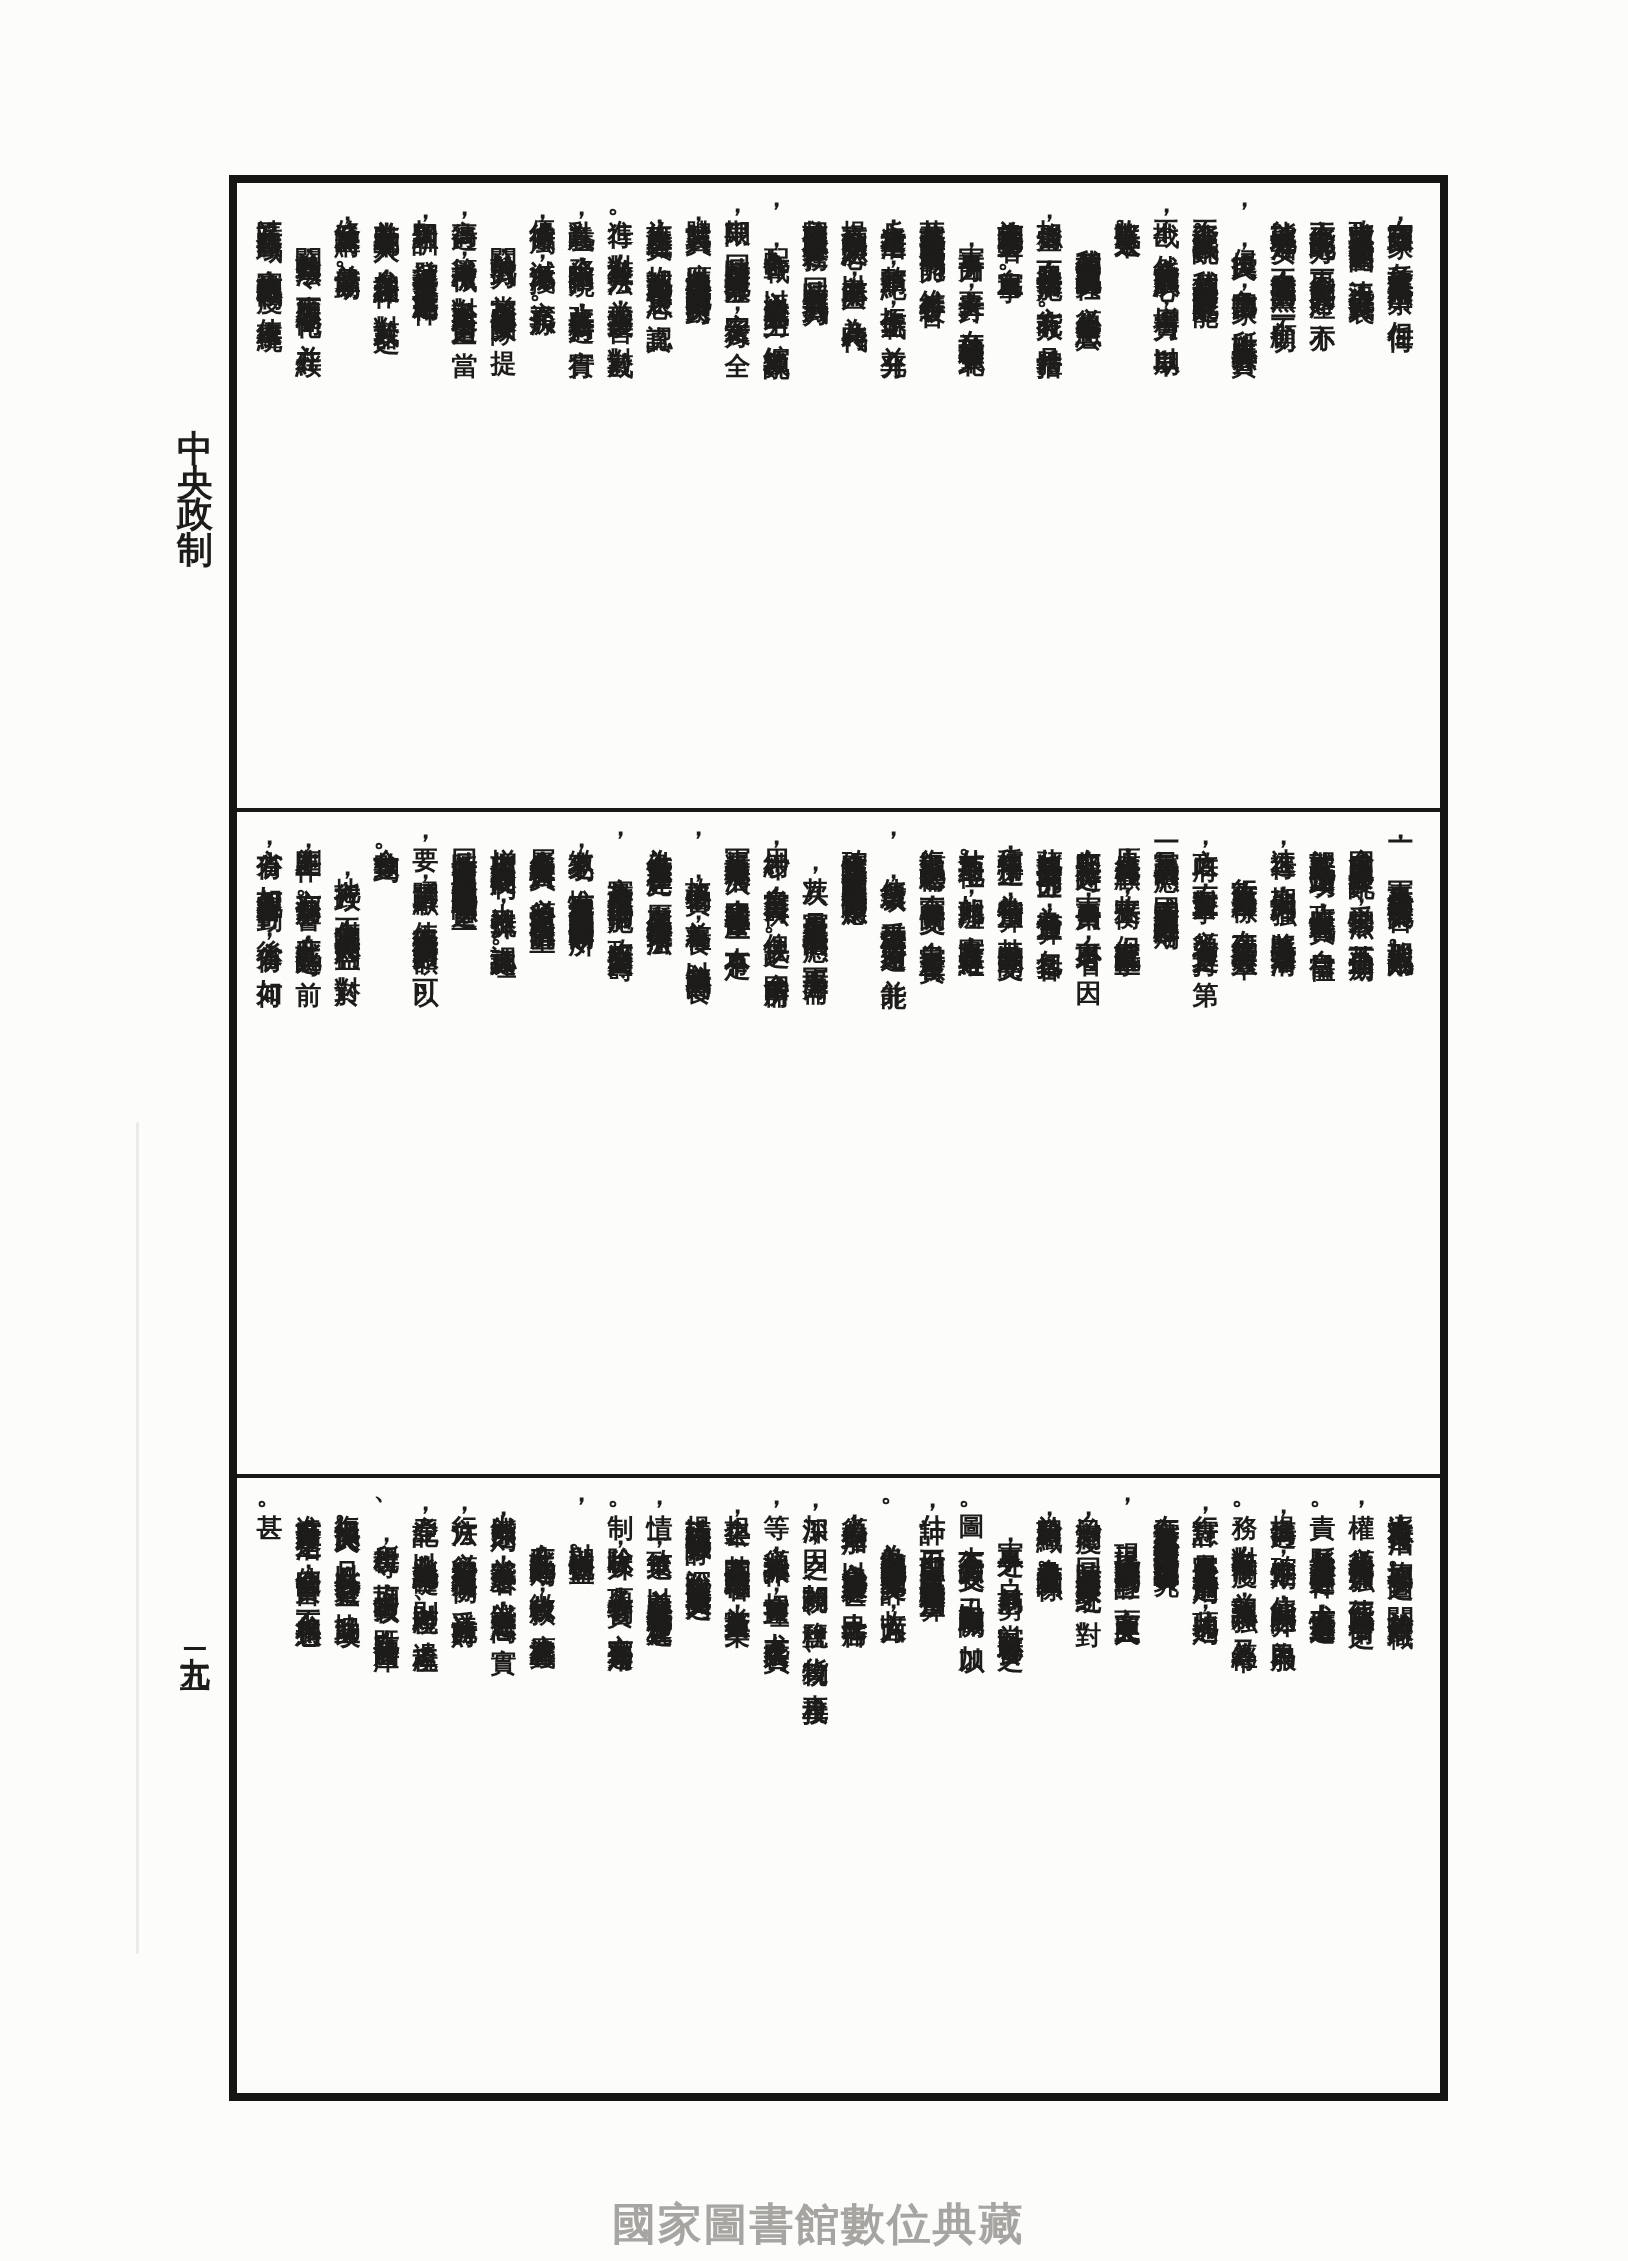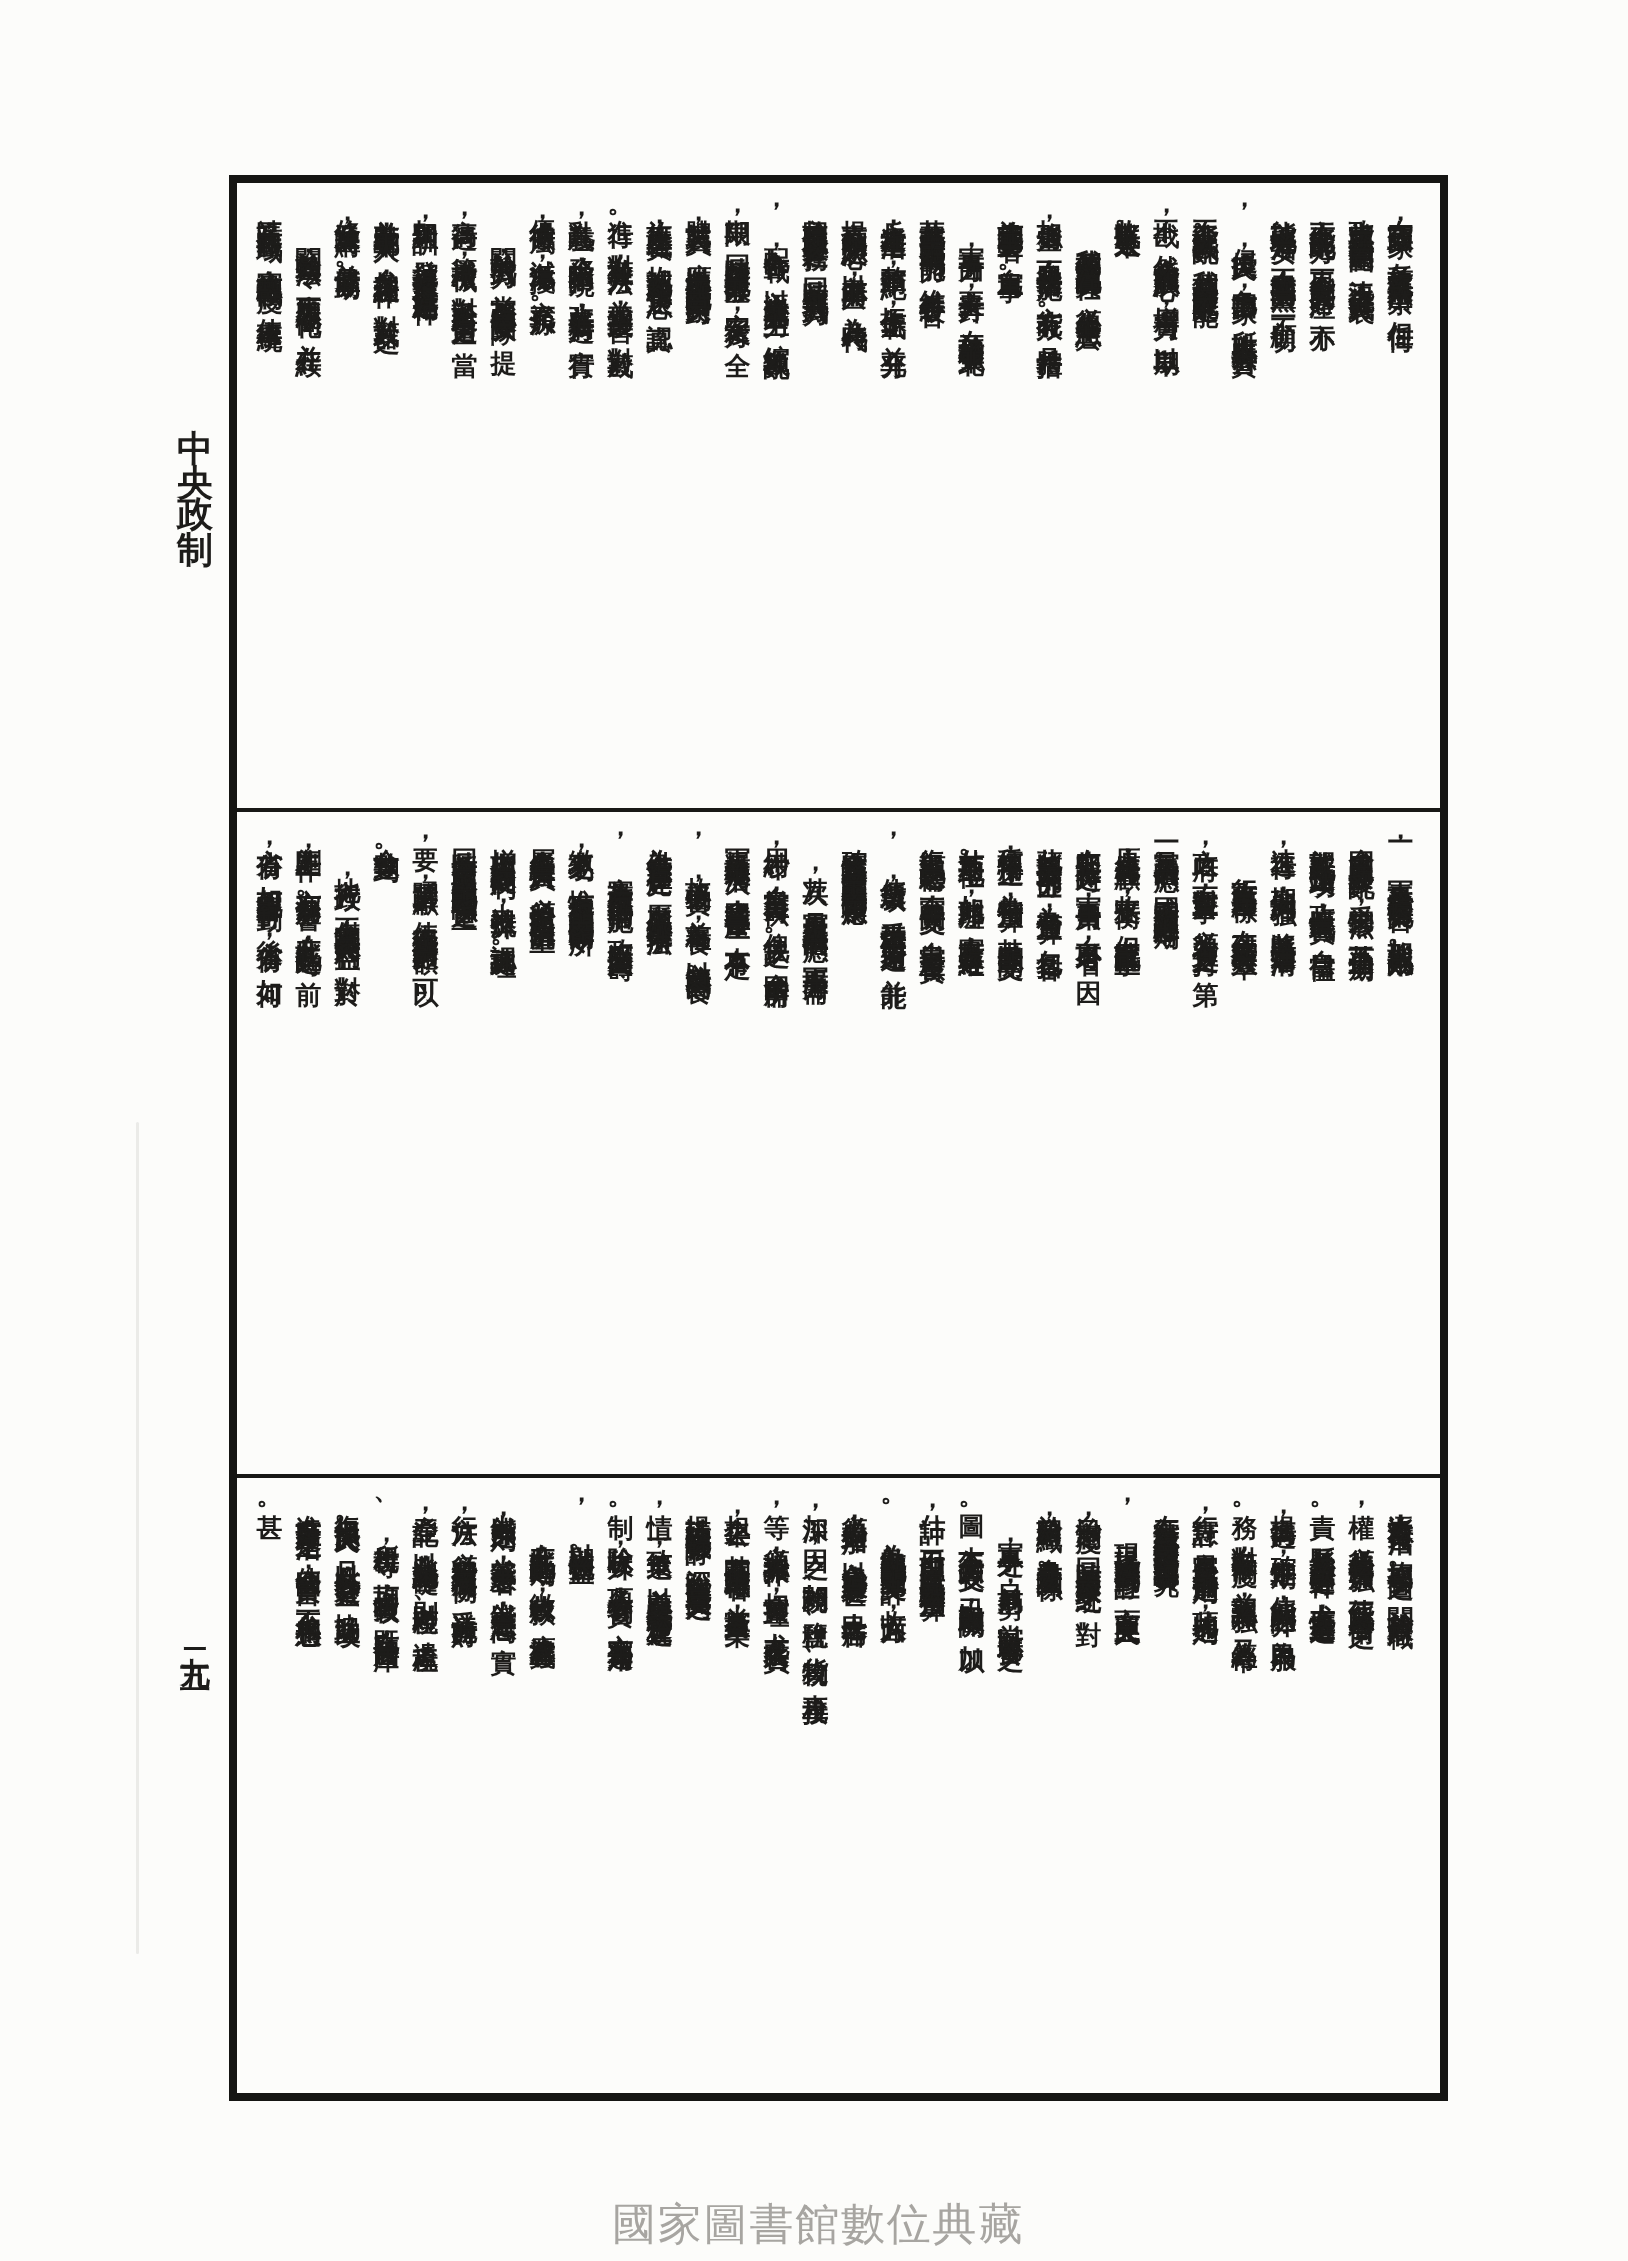--- a/index.html
+++ b/index.html
@@ -50,21 +50,21 @@
   }
   .wm-latin{
     position:absolute;left:991px;top:1111px;
     font-size:41px;font-style:italic;letter-spacing:1.8px;
     color:#a3a3a0;white-space:nowrap;
     font-family:"Liberation Serif",serif;
   }
   
   .footer{
     position:absolute;left:612px;top:2195px;
-    font-size:44px;letter-spacing:1.8px;font-weight:400;color:#a7a5a1;
+    font-size:44px;letter-spacing:1.8px;font-weight:700;color:#a7a5a1;
     white-space:nowrap;
     text-align:center;
   }
   
   .scan-shadow{
     position:absolute;left:136px;top:1122px;width:2.7px;height:832px;
     background:#b9b8b5;opacity:.25;border-radius:1.8px;
   }
 </style>
 </head>

